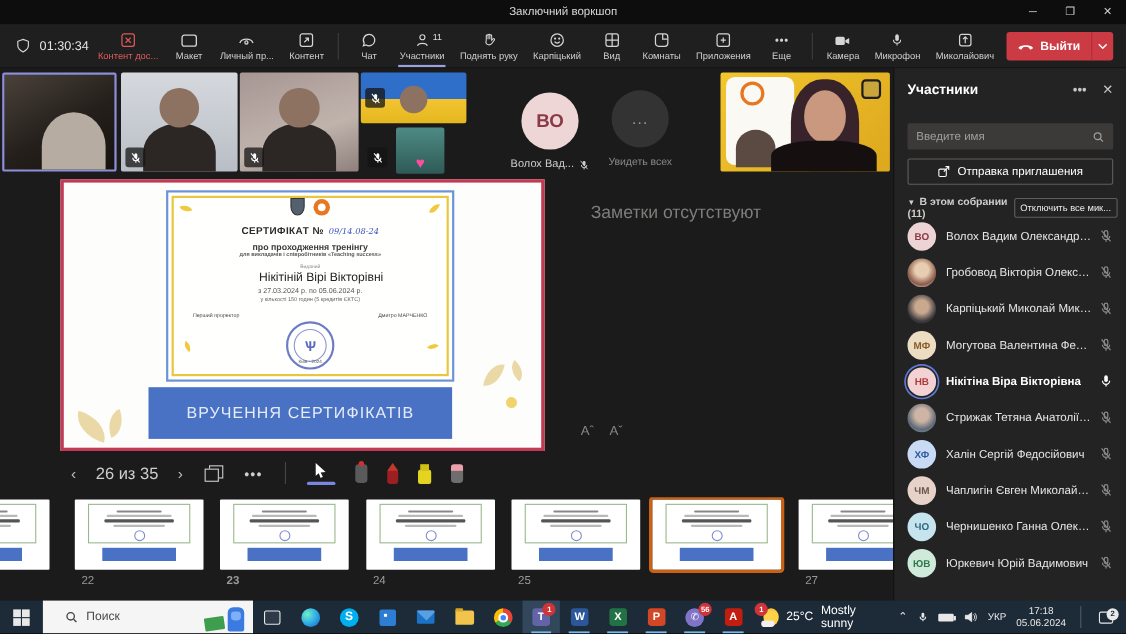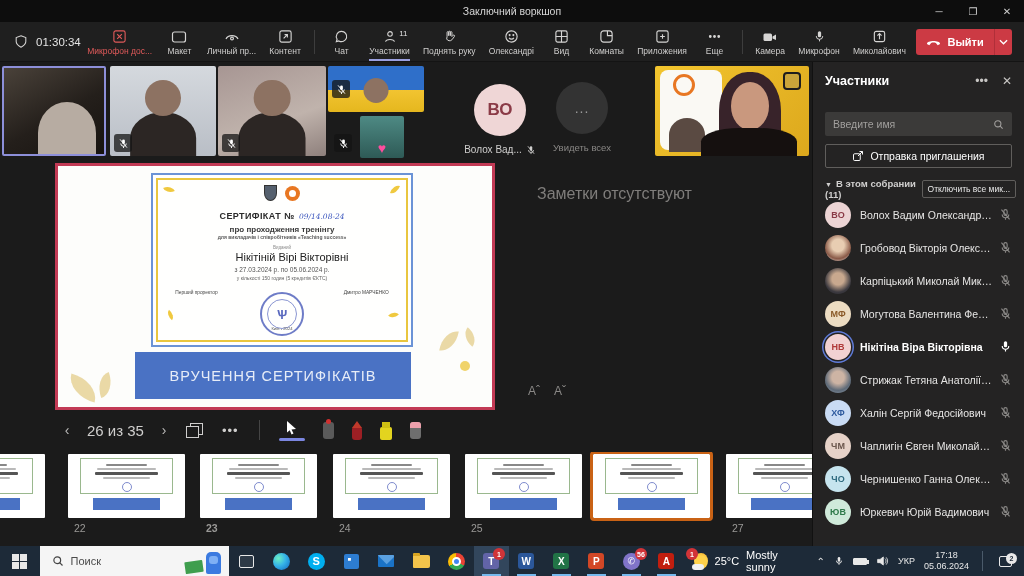--- a/index.html
+++ b/index.html
@@ -77,21 +77,21 @@
   .notes-empty { position:absolute; left:537px; top:123px; color:#7f7d7b; font-size:16px; }
   .font-btns { position:absolute; left:528px; top:322px; color:#8a8886; font-size:12px; display:flex; gap:14px; }
 
   
   .slide { position:absolute; left:55px; top:101px; width:440px; height:247px; background:#fdfdfb;
     border:3px solid #c23a55; }
   .petal { position:absolute; background:#ead9a6; border-radius:0 100% 0 100%; }
   .cert { position:absolute; left:93px; top:7px; width:262px; height:174px; background:#fffffe;
     border:2px solid #6b93d6; padding:3px; }
   .cert-inner { width:100%; height:100%; border:2px solid #e9c63f; position:relative;
-    display:flex; flex-direction:column; align-items:center; text-align:center; padding-top:5px; }
+    display:flex; flex-direction:column; align-items:center; text-align:center; }
   .cert-logos { display:flex; gap:8px; align-items:center; margin-bottom:4px; }
   .logo-shield { width:13px; height:16px; background:#55606e; border:1px solid #333; border-radius:0 0 50% 50%; }
   .logo-circle { width:15px; height:15px; background:#e87722; border-radius:50%; position:relative; }
   .logo-circle::after { content:""; position:absolute; inset:4px; background:#fff; border-radius:50%; }
   .cert-title { font-size:9px; font-weight:bold; color:#2a2a2a; letter-spacing:.4px; }
   .cert-no { font-family:"DejaVu Serif", serif; font-style:italic; color:#3a55bd; font-size:7.5px; }
   .cert-sub { font-size:8px; font-weight:bold; color:#3a3a3a; margin-top:2px; }
   .cert-sub2 { font-size:5px; font-weight:bold; color:#5a5a5a; }
   .cert-issued { font-size:4.5px; color:#8a8a8a; margin-top:5px; }
   .cert-name { font-size:11px; font-weight:normal; color:#222; margin-top:1px;margin-left:20px; }
@@ -182,21 +182,21 @@
   .pname .sub { display:block; color:#979593; font-size:8.5px; font-weight:normal; margin-top:1px; }
   .prow.current .pname { color:#fff; font-weight:bold; }
   .pmic { flex:none; margin-left:6px; display:flex; }
 
   
   .taskbar { position:absolute; left:0; bottom:0; width:100%; height:30px; background:#1d2a38; z-index:50;
     display:flex; align-items:stretch; }
   .tb-start { width:44px; display:flex; align-items:center; justify-content:center; }
   .win-logo { display:grid; grid-template-columns:7px 7px; grid-template-rows:7px 7px; gap:1px; }
   .win-logo i { background:#e8e8e8; }
-  .tb-search { width:208px; background:#f5f5f5; display:flex; align-items:center; padding:0 12px; position:relative; }
+  .tb-search { width:208px; background:#f5f5f5; display:flex; align-items:center; padding:0 20px; position:relative; }
   .tb-search .ph { color:#4a4a4a; font-size:11px; margin-left:7px; }
   .tb-illu { position:absolute; right:4px; bottom:0; width:42px; height:28px; }
   .tb-illu .book { position:absolute; left:2px; bottom:3px; width:18px; height:12px; background:#3f9e4e; transform:rotate(-8deg); border-radius:1px; }
   .tb-illu .pack { position:absolute; right:4px; bottom:2px; width:15px; height:22px; background:#3b7ae0; border-radius:5px 5px 2px 2px; }
   .tb-illu .pack::after { content:""; position:absolute; left:3px; top:4px; width:9px; height:8px; background:#7fb0f5; border-radius:3px; }
   .tb-slot { width:39px; display:flex; align-items:center; justify-content:center; position:relative; }
   .tb-slot.running::after { content:""; position:absolute; bottom:0; left:8px; right:8px; height:2px; background:#76b9ed; }
   .tb-slot.app-active { background:#32465c; }
   .badge { position:absolute; background:#d13438; color:#fff; font-size:7px; font-weight:bold; border-radius:7px;
     min-width:12px; height:12px; display:flex; align-items:center; justify-content:center; padding:0 2px; }
@@ -261,21 +261,21 @@
     </div>
     <div class="tb-spacer"></div>
 
     <div class="tb-btn danger">
       <span class="ico">
           <svg class="ic" width="15" height="15" viewBox="0 0 16 16">
             <rect x="2" y="2" width="12" height="12" rx="2"></rect>
             <path d="M5.5 5.5 L10.5 10.5 M10.5 5.5 L5.5 10.5"></path>
           </svg>
         </span>
-      <span class="lbl">Микрофон дос...</span>
+      <span class="lbl">Контент дос...</span>
     </div>
     <div class="tb-btn">
       <span class="ico">
           <svg class="ic" width="16" height="14" viewBox="0 0 16 14">
             <rect x="1.5" y="2" width="13" height="10" rx="2"></rect>
           </svg>
         </span>
       <span class="lbl">Макет</span>
     </div>
     <div class="tb-btn">
@@ -325,21 +325,21 @@
     </div>
     <div class="tb-btn">
       <span class="ico">
           <svg class="ic" width="15" height="15" viewBox="0 0 16 16">
             <circle cx="8" cy="8" r="6"></circle>
             <circle cx="6" cy="6.5" r="0.5"></circle>
             <circle cx="10" cy="6.5" r="0.5"></circle>
             <path d="M5.5 9.5 a3 3 0 0 0 5 0"></path>
           </svg>
         </span>
-      <span class="lbl">Олександрі</span>
+      <span class="lbl">Карпіцький</span>
     </div>
     <div class="tb-btn">
       <span class="ico">
           <svg class="ic" width="15" height="15" viewBox="0 0 16 16">
             <rect x="2" y="2" width="12" height="12" rx="2"></rect>
             <path d="M8 2 v12 M2 8 h12"></path>
           </svg>
         </span>
       <span class="lbl">Вид</span>
     </div>

